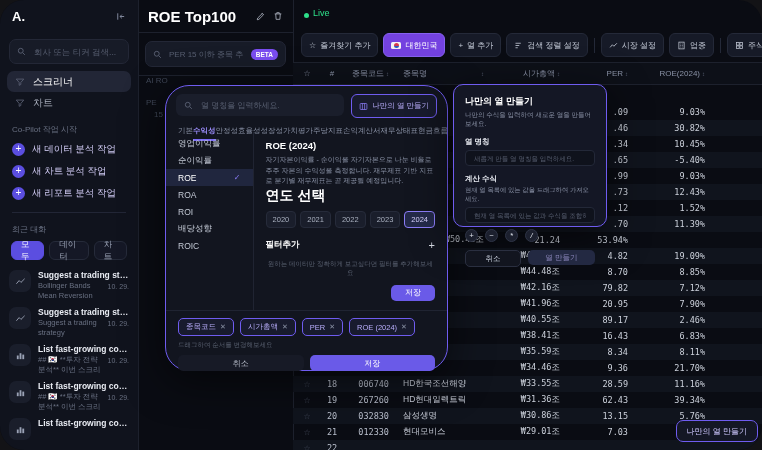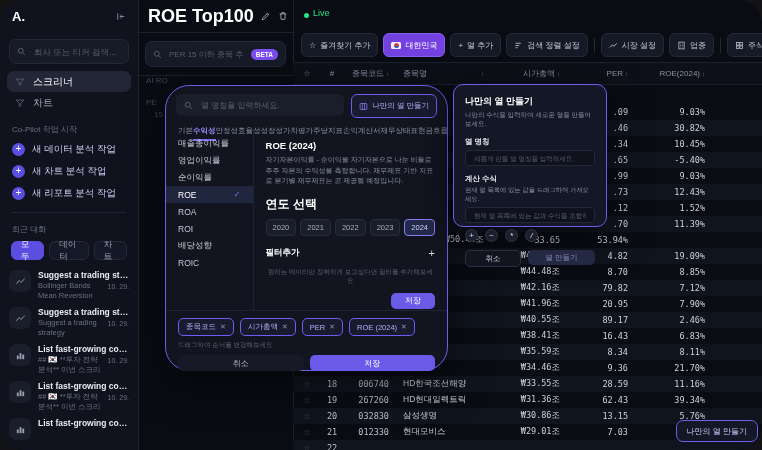--- a/index.html
+++ b/index.html
@@ -38,21 +38,21 @@
   .chat-icon .i-bar{display:none}
   .chat-icon.bar-chart .i-bar{display:block}
   .chat-body{flex:1;min-width:0}
   .chat-title{font-size:8.5px;font-weight:bold;color:#e8ebf2;white-space:nowrap;overflow:hidden;text-overflow:ellipsis}
   .chat-prev{font-size:7.5px;color:#697082;line-height:1.3;max-height:19px;overflow:hidden;margin-top:1px;padding-right:22px}
   .chat-date{position:absolute;right:9px;top:19px;font-size:7px;color:#697082}
 
   
   .main-left{position:absolute;left:138px;top:0;width:155px;bottom:0;border-right:1px solid #1d212d}
   .ml-head{height:32px;border-bottom:1px solid #1d212d;display:flex;align-items:center;gap:7px;padding:0 10px}
-  .ml-title{flex:1;font-size:18px;font-weight:bold;color:#fff;white-space:nowrap}
+  .ml-title{flex:1;font-size:15px;font-weight:bold;color:#fff;white-space:nowrap}
   .ml-ic{color:#aeb4c2}
   .ml-search{margin:8px 7px;height:24px;background:#171b27;border:1px solid #232736;border-radius:7px;
              display:flex;align-items:center;gap:5px;padding:0 7px}
   .ml-search input{font-size:8px}
   .beta{background:#7a4df0;color:#fff;font-size:6.5px;font-weight:bold;padding:2px 5px;border-radius:7px;flex:none}
   .ml-line{border-top:1px solid #1d212d}
   .frag{position:absolute;font-size:8px;color:#3f4656;white-space:nowrap}
 
   
   .main-right{position:absolute;left:293px;right:0;top:0;bottom:0}
@@ -96,21 +96,21 @@
   .cm-tab.active{color:#9b8cfb;border-bottom:2px solid #7c6cf7;font-weight:bold}
   .cm-body{position:absolute;top:46px;left:0;right:0;bottom:60px;display:flex}
   .cm-list{width:136px;border-right:1px solid #202432;padding-top:3px}
   .cm-li{height:17px;display:flex;align-items:center;justify-content:space-between;padding:0 12px;
          font-size:8.5px;color:#c2c8d4}
   .cm-li.active{background:#20263e;color:#fff}
   .cm-li .chk{color:#8b7cf7;font-size:8px}
   .cm-detail{flex:1;padding:8px 12px 0;position:relative}
   .cd-title{font-size:9.5px;font-weight:bold;color:#fff}
   .cd-desc{font-size:7px;color:#8a92a6;line-height:1.5;margin-top:4px}
-  .cd-yl{font-size:12px;font-weight:bold;color:#fff;margin-top:9px}
+  .cd-yl{font-size:14px;font-weight:bold;color:#fff;}
   .cd-years{display:flex;gap:4px;margin-top:6px}
   .cd-year{height:15px;padding:0 6px;background:#1a1e2b;border:1px solid #262b3a;border-radius:4px;font-size:7.5px;
            color:#a9b0bf;display:flex;align-items:center}
   .cd-year.active{border-color:#8b7cf7;background:#242a4a;color:#d9d3ff}
   .cd-filter{display:flex;justify-content:space-between;align-items:center;margin-top:11px;font-size:8.5px;
              font-weight:bold;color:#fff}
   .cd-plus{font-weight:normal;color:#d6dae3;font-size:11px}
   .cd-hint{font-size:6.5px;color:#596070;text-align:center;margin-top:9px}
   .cd-save{margin:7px 0 0 auto;width:44px;height:16px;background:#6a5ae8;border-radius:5px;color:#fff;font-size:8px;
            display:flex;align-items:center;justify-content:center}
@@ -522,21 +522,21 @@
           <span class="c-roe">11.39%</span>
           <span></span>
         </div>
 
         <div class="trow grid-cols">
           <span class="c-star">☆</span>
           <span class="c-num"></span>
           <span class="c-code"></span>
           <span class="c-name frag">이스</span>
           <span class="c-mkt">₩50.48조</span>
-          <span class="c-per">33.65</span>
+          <span class="c-per">21.24</span>
           <span class="c-roe">53.94%</span>
           <span></span>
         </div>
 
         <div class="trow grid-cols">
           <span class="c-star">☆</span>
           <span class="c-num"></span>
           <span class="c-code"></span>
           <span class="c-name"></span>
           <span class="c-mkt">₩47.22조</span>
@@ -719,24 +719,20 @@
 
         <span class="cm-tab">손익계산서</span>
 
         <span class="cm-tab">재무상태표</span>
 
         <span class="cm-tab">현금흐름</span>
       </div>
     <div class="cm-body">
       <div class="cm-list">
 
-          <div class="cm-li">
-            <span>매출총이익률</span>
-            <span class="chk"></span>
-          </div>
 
           <div class="cm-li">
             <span>영업이익률</span>
             <span class="chk"></span>
           </div>
 
           <div class="cm-li">
             <span>순이익률</span>
             <span class="chk"></span>
           </div>

